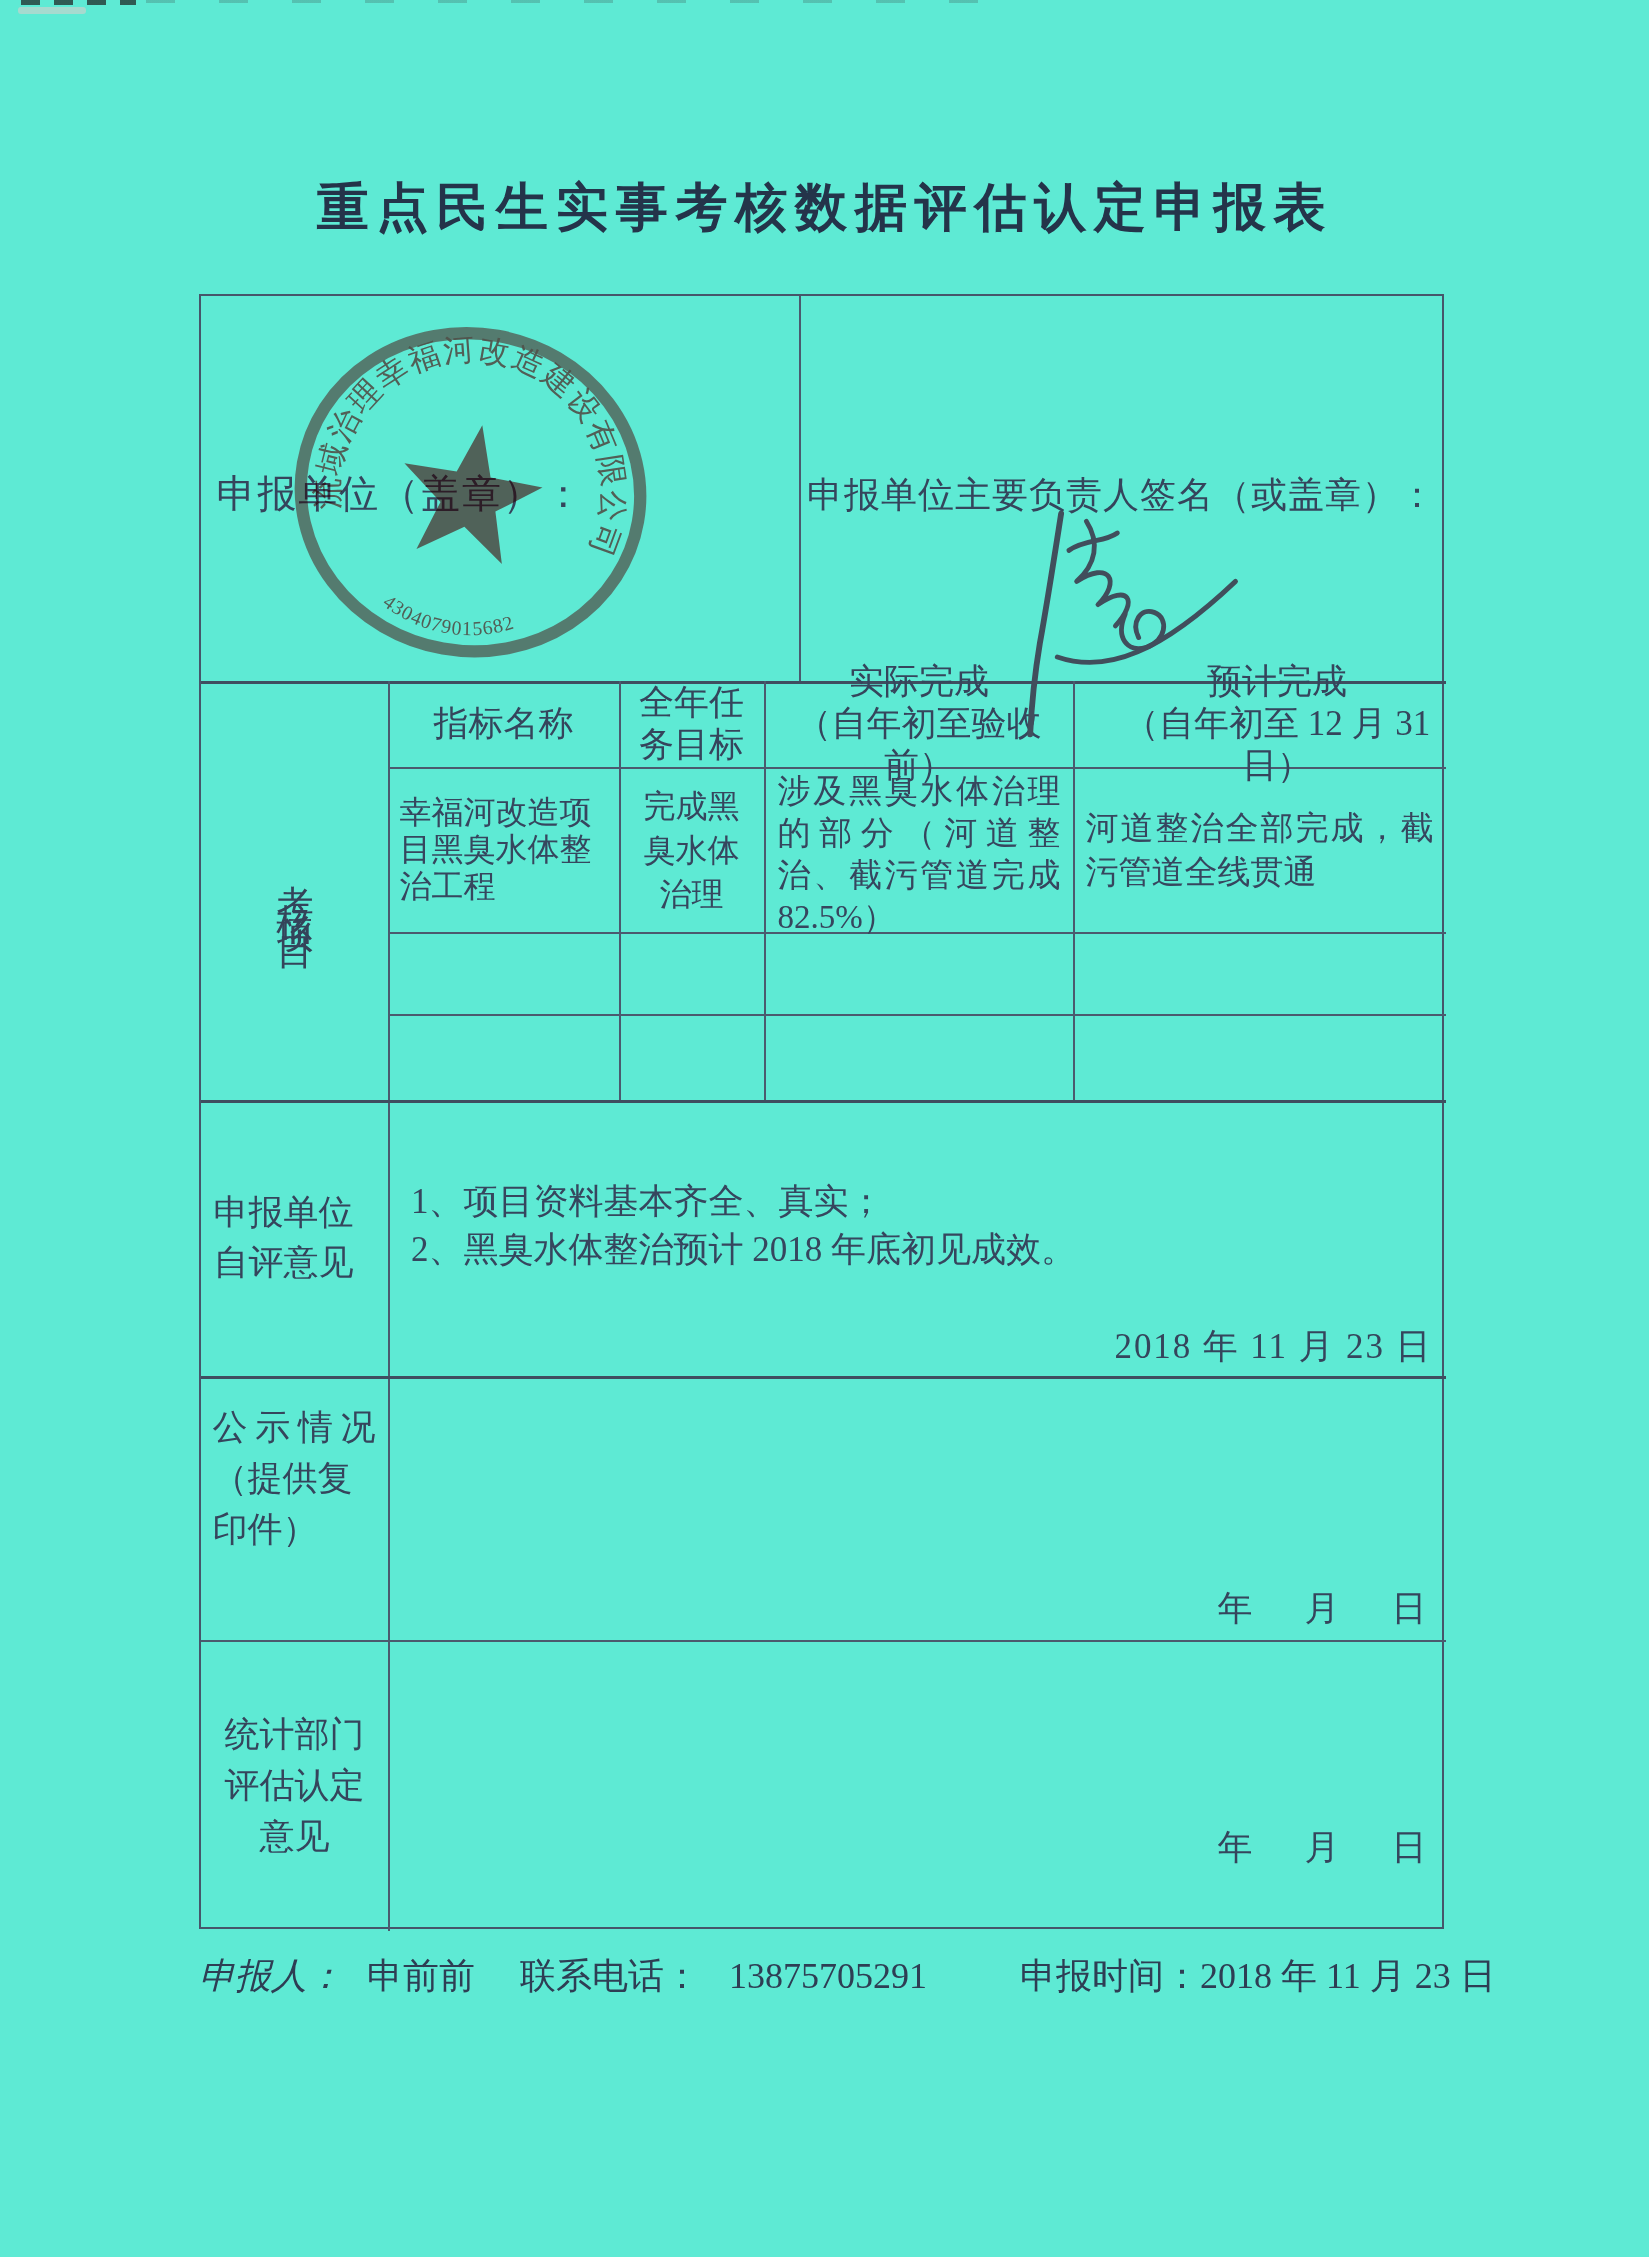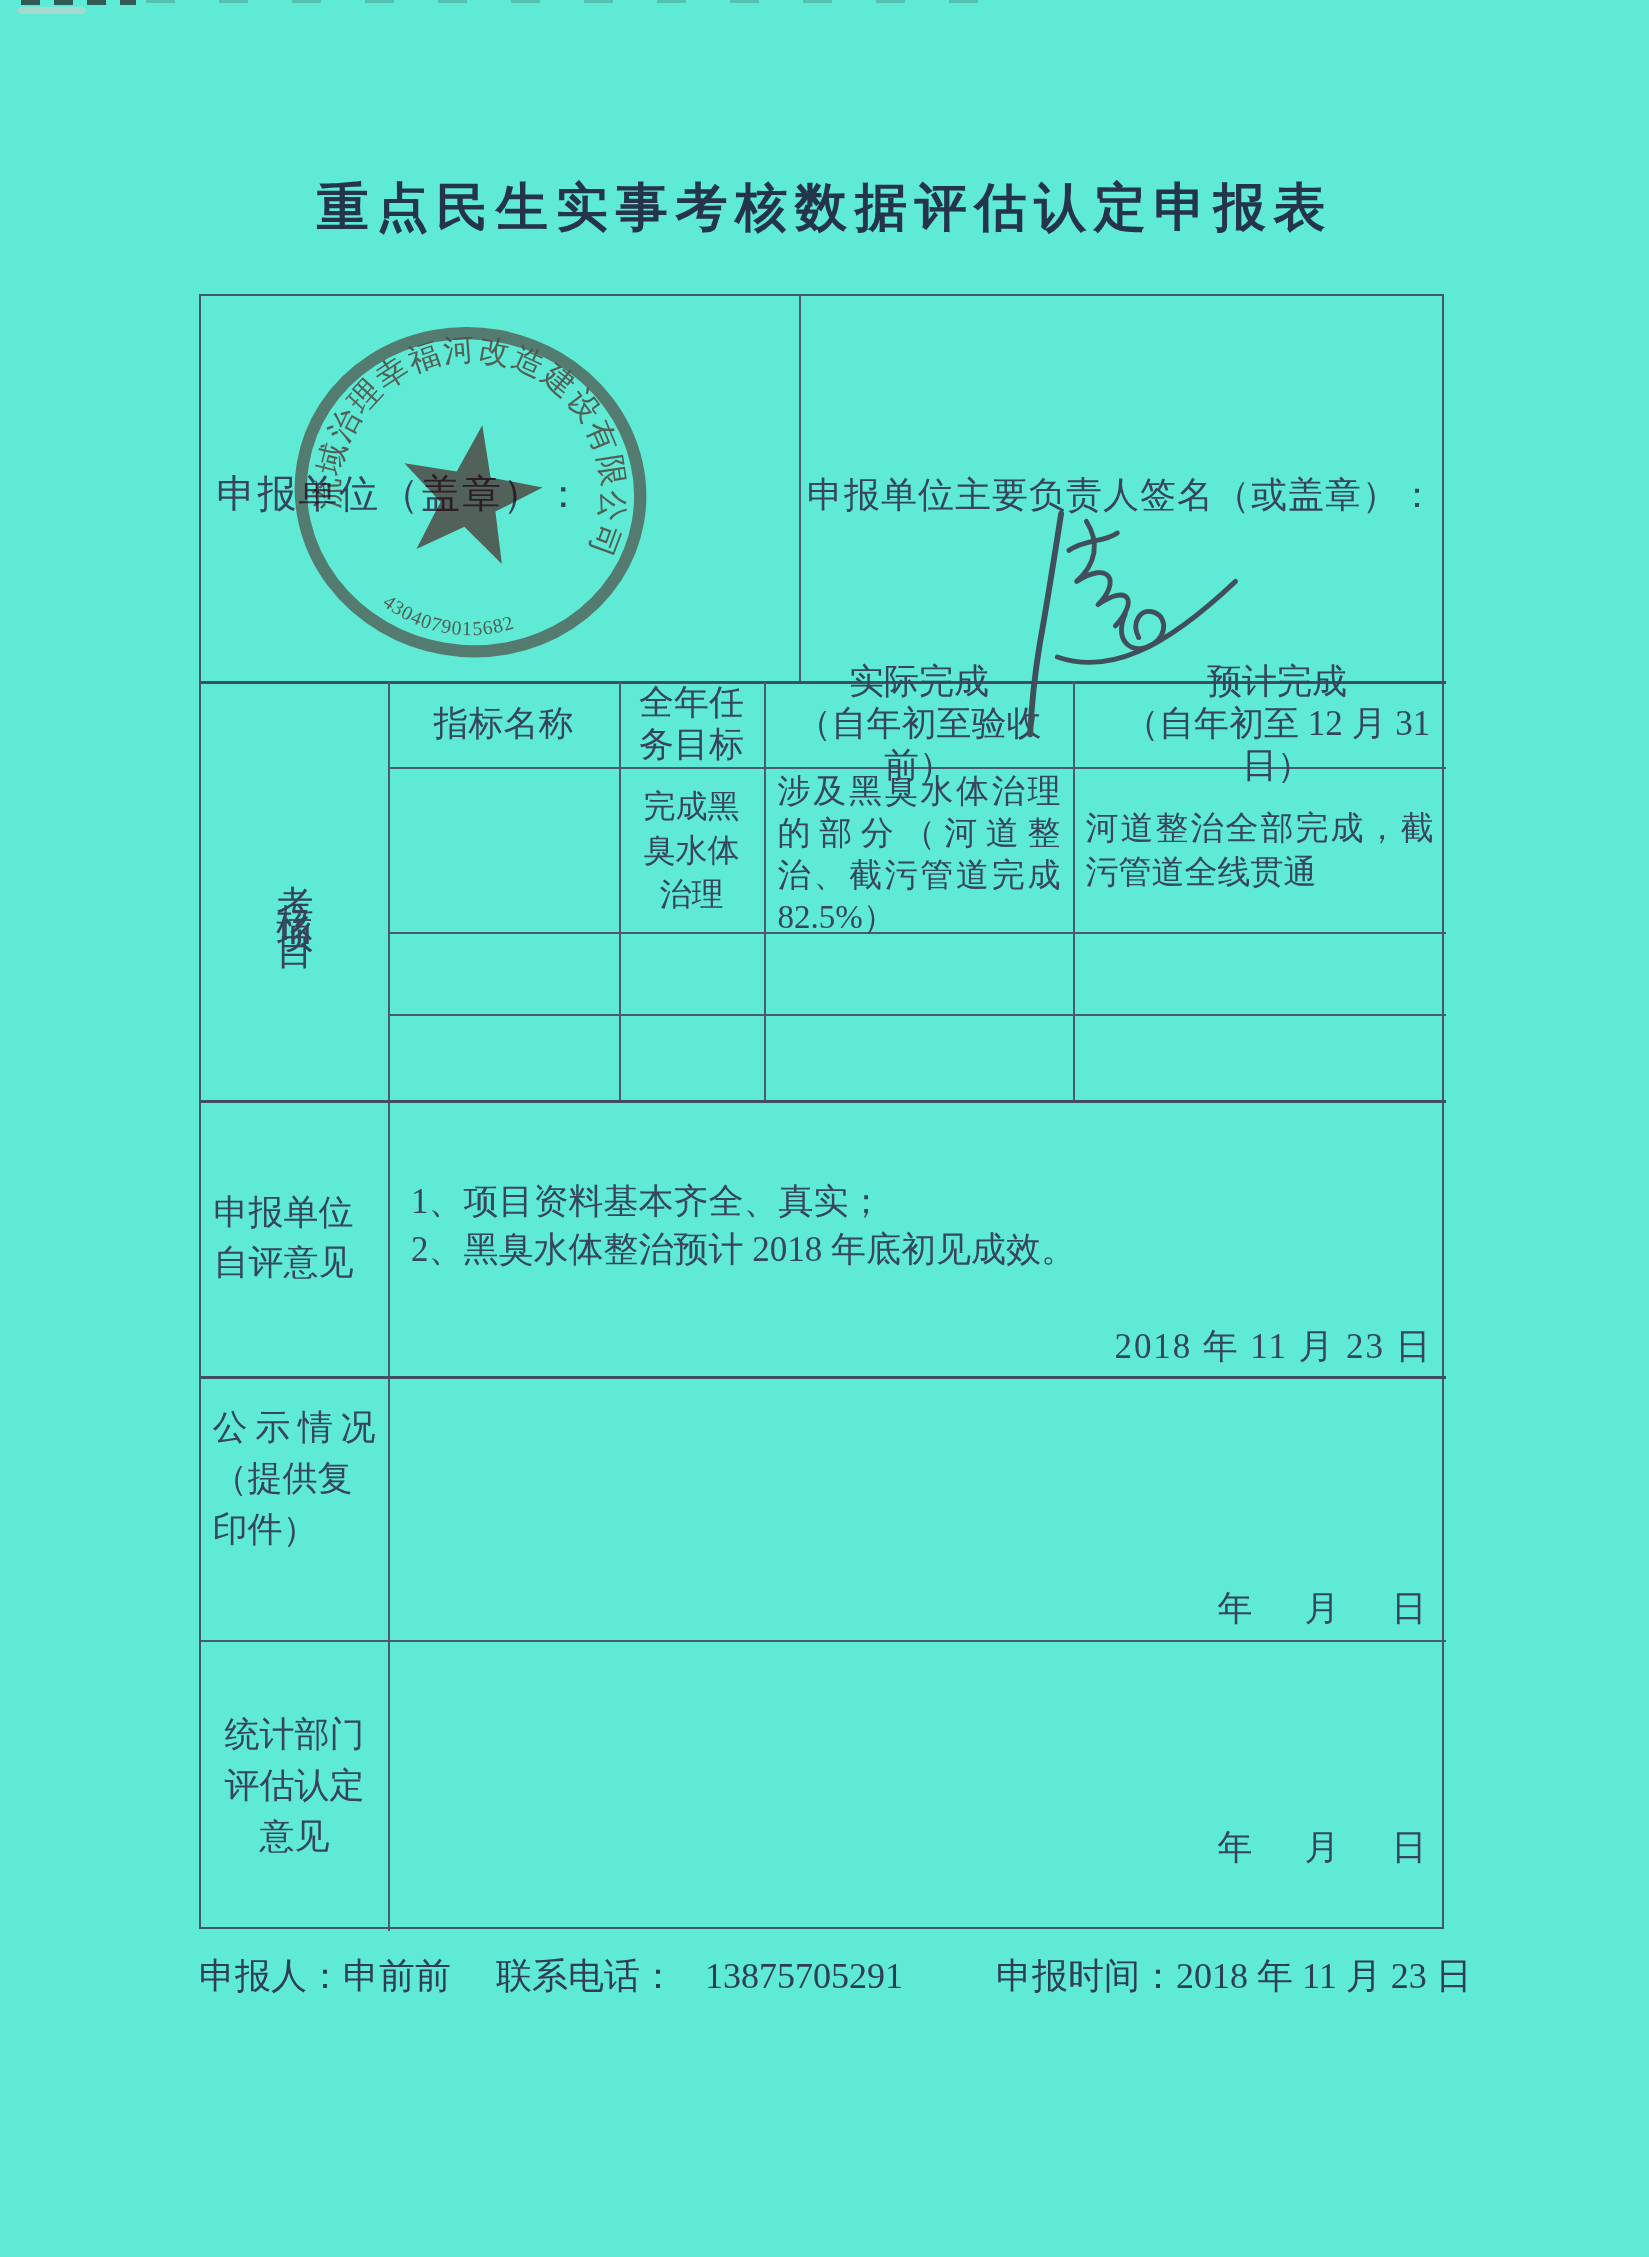--- a/index.html
+++ b/index.html
@@ -118,20 +118,24 @@
     </div>
     <div class="cell flex-col-center hdr" style="left:872px; top:385px; width:373px; height:85px;padding-left:35px;">
       <div>预计完成</div>
       <div>（自年初至 12 月 31 日）</div>
     </div>
 
     <div class="cell flex-center" style="left:0; top:385px; width:187px; height:419px;">
       <span class="v-label">考核项目</span>
     </div>
 
+    <div class="cell flex-center body-txt" style="left:187px; top:471px; width:231px; height:165px; padding:0 11.6px;
+                font-size:32px; line-height:37px; text-align:left; word-break:break-all;">
+      <span>幸福河改造项目黑臭水体整治工程</span>
+    </div>
     <div class="cell flex-center body-txt" style="left:418px; top:471px; width:145px; height:165px; padding:0 17px;
                 font-size:32px; line-height:44px; text-align:center; word-break:break-all;">
       <span>完成黑臭水体治理</span>
     </div>
     <div class="cell body-txt" style="left:563px; top:471px; width:310px; height:165px; padding:2.9px 13.6px 0;
                 font-size:33px; line-height:42px; text-align:justify; word-break:break-all;">
       <span>涉及黑臭水体治理的部分（河道整治、截污管道完成 82.5%）</span>
     </div>
     <div class="cell flex-center body-txt" style="left:872px; top:471px; width:373px; height:165px; padding:0 12.6px;
                 font-size:33px; line-height:44px; text-align:justify; word-break:break-all;">
@@ -172,21 +176,21 @@
     <div class="cell" style="left:187px; top:1344px; width:1058px; height:291px;">
       <div class="date-blanks" style="right:19.4px; bottom:60px;">
         <span>年</span>
         <span>月</span>
         <span>日</span>
       </div>
     </div>
   </div>
 
   <div class="footer">
-    <span style="margin-right:0;">申报人：</span>
+    <span style="margin-right:24px;font-style:italic;">申报人：</span>
     <span style="margin-right:45px;">申前前</span>
     <span style="margin-right:29px;">联系电话：</span>
     <span style="margin-right:93px;">13875705291</span>
     <span>申报时间：</span>
     <span>2018 年 11 月 23 日</span>
   </div>
 
 </div>
 
 

